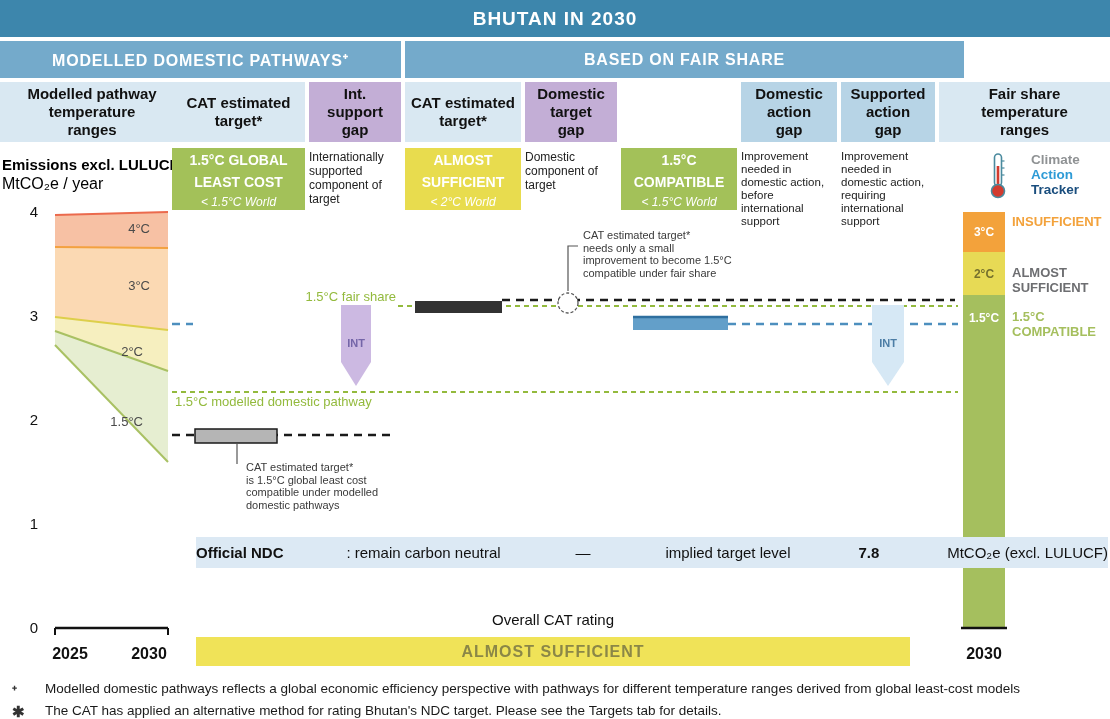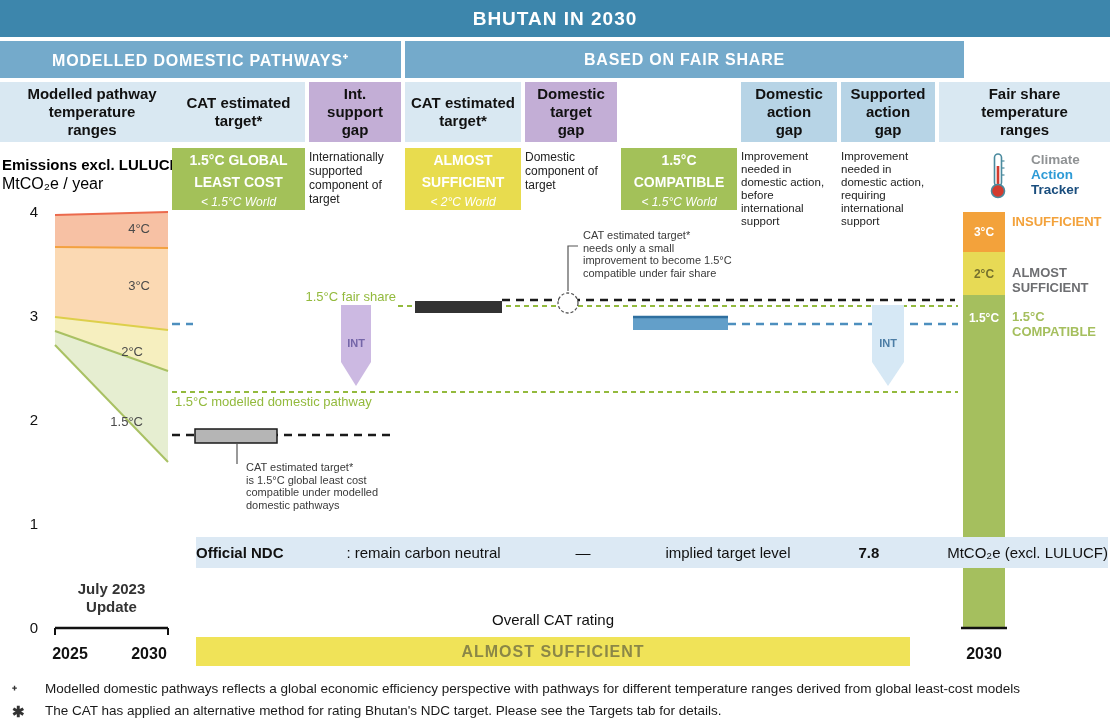--- a/index.html
+++ b/index.html
@@ -242,23 +242,19 @@
       <span>: remain carbon neutral</span>
       <span class="dash">—</span>
       <span>implied target level</span>
       <span class="b sp">7.8</span>
       <span class="sp">MtCO₂e (excl. LULUCF)</span>
     </div>
 
   <div class="overall-label">Overall CAT rating</div>
   <div class="overall-banner">ALMOST SUFFICIENT</div>
 
-  <div class="update">
-    <div>July 2023</div>
-    <div>Update</div>
-  </div>
 
   <div class="footnote-symbol fn1">⁺</div>
   <div class="footnote-text fn1">Modelled domestic pathways reflects a global economic efficiency perspective with pathways for different temperature ranges derived from global least-cost models</div>
   <div class="footnote-symbol fn2">✱</div>
   <div class="footnote-text fn2">The CAT has applied an alternative method for rating Bhutan's NDC target. Please see the Targets tab for details.</div>
 
 </div>
 
 </body></html>

